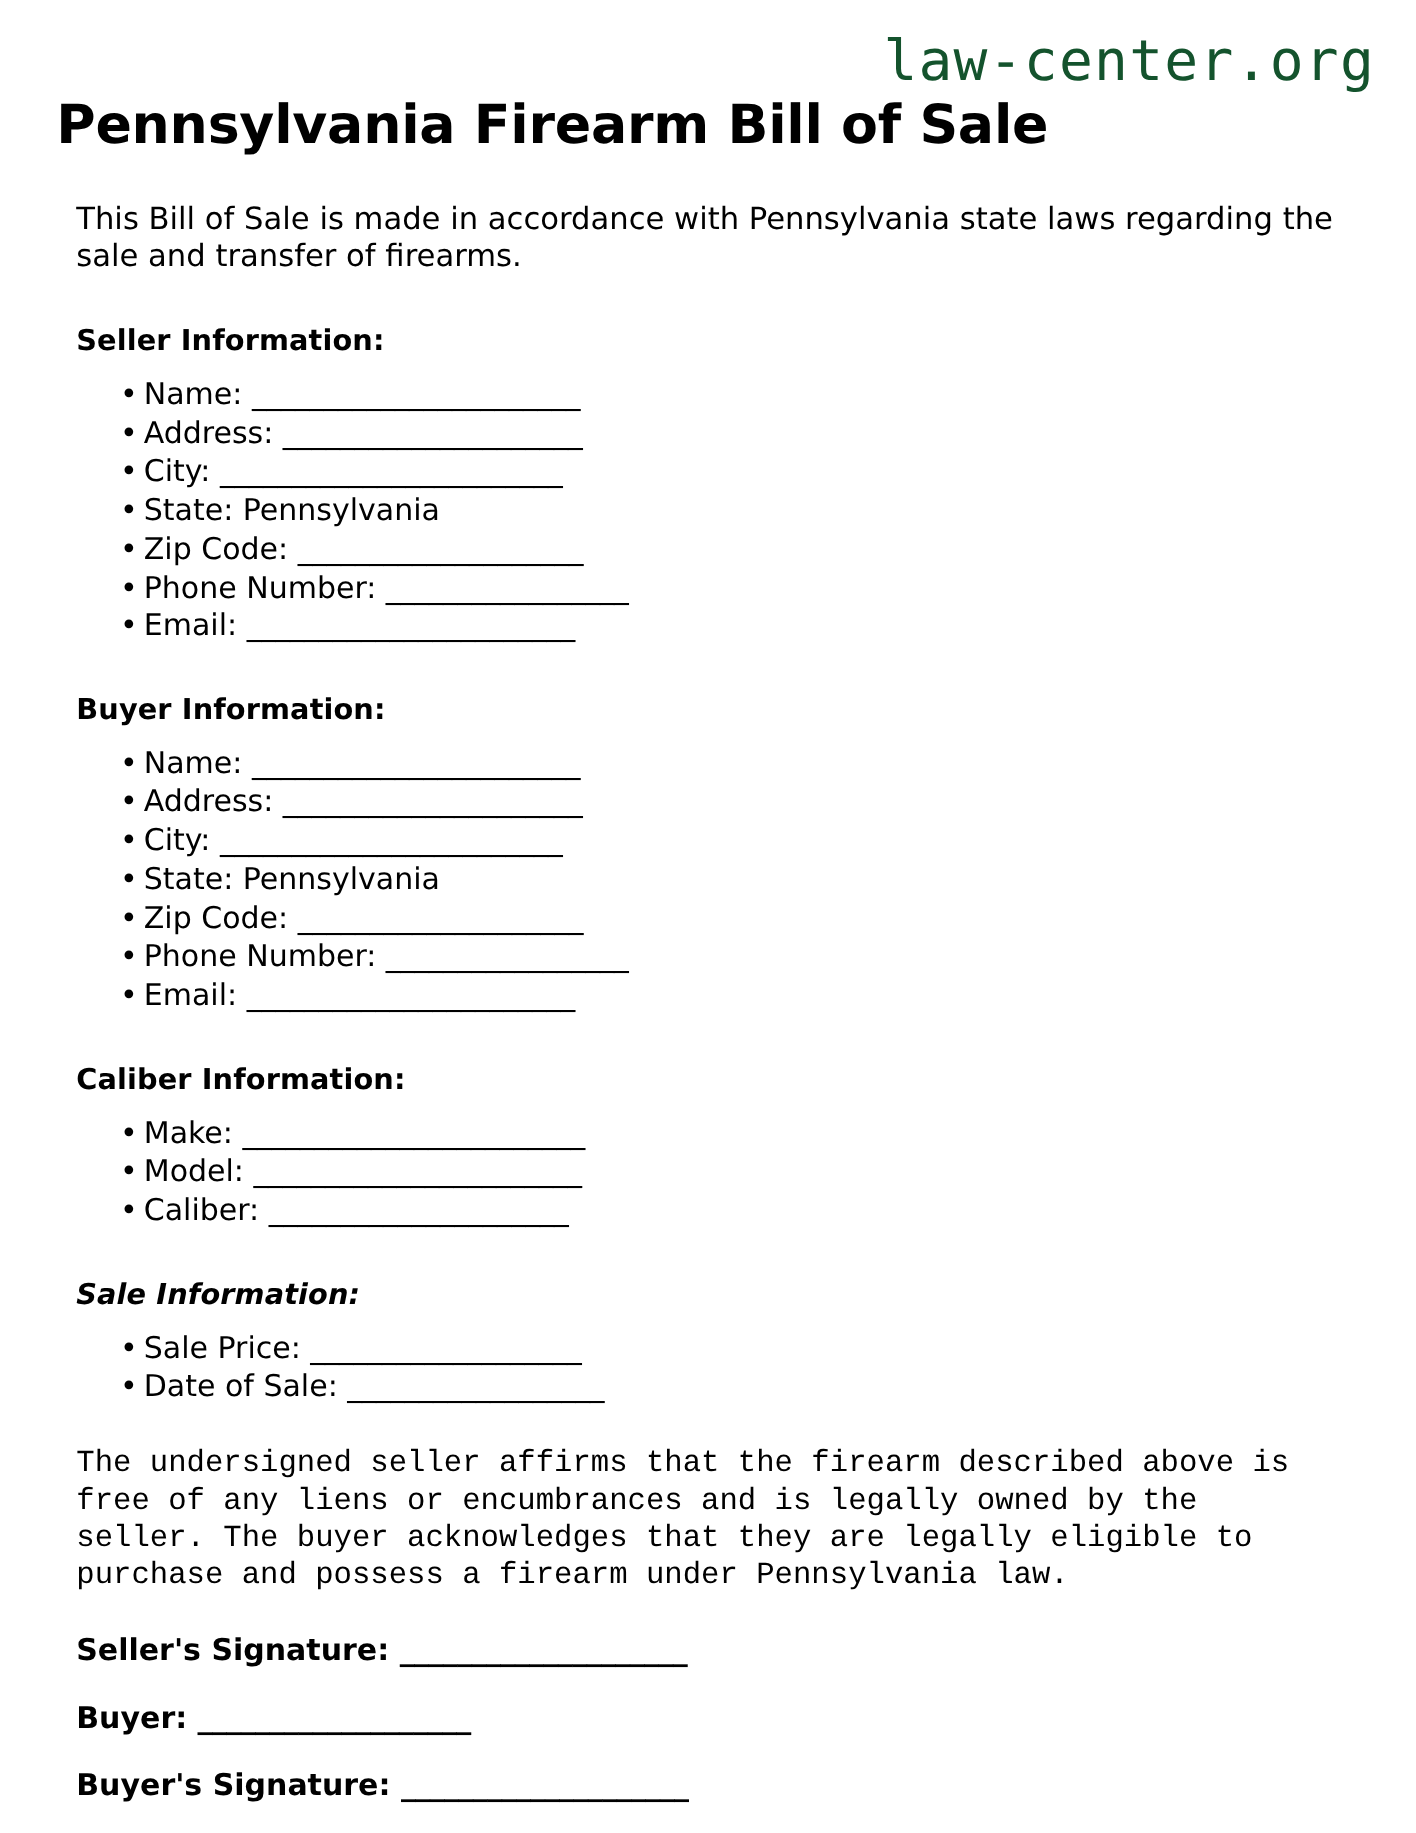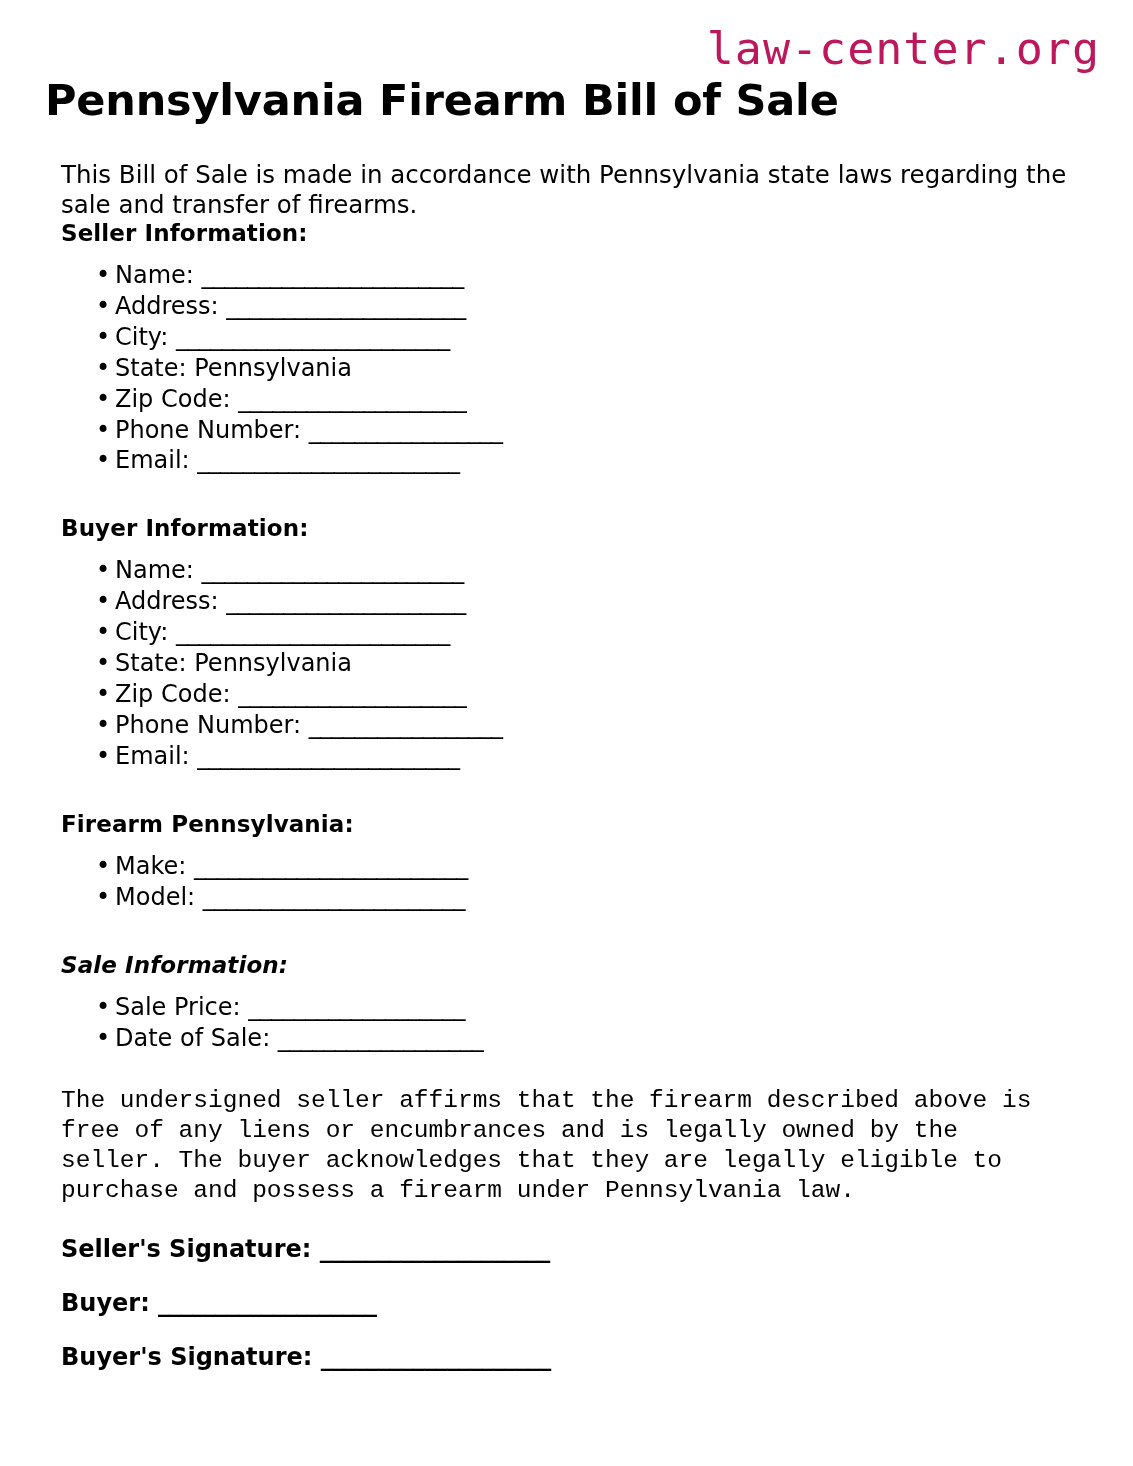--- a/index.html
+++ b/index.html
@@ -28,21 +28,21 @@
   }
 
   
   .watermark {
     position: absolute;
     right: 33px;
     top: 26px;
     font-family: "DejaVu Sans Mono", "Liberation Mono", monospace;
     font-size: 45px;
     letter-spacing: 1px;
-    color: #be185d;
+    color: #14532d;
     white-space: nowrap;
     line-height: 1;
   }
 
   
   .doc-title {
     position: absolute;
     left: 45px;
     top: 78px;
     margin: 0;
@@ -68,21 +68,21 @@
     max-width: 1010px;
   }
 
   .section-heading {
     margin: 0;
     font-size: 23px;
     font-weight: bold;
     letter-spacing: 0.1px;
   }
 
-  .sec-seller   { }
+  .sec-seller   { margin-top: 40px; }
   .sec-buyer    { margin-top: 39px; }
   .sec-firearm  { margin-top: 39px; }
   .sec-sale     { margin-top: 39px; font-style: italic; }
 
   ul.field-list {
     list-style: none;
     margin: 14px 0 0 0;
     padding: 0;
   }
   ul.field-list li {
@@ -158,24 +158,25 @@
     <ul class="field-list">
         <li><span>Name: </span><span class="blank">_______________________</span></li>
         <li><span>Address: </span><span class="blank">_____________________</span></li>
         <li><span>City: </span><span class="blank">________________________</span></li>
         <li><span>State: </span><span>Pennsylvania</span></li>
         <li><span>Zip Code: </span><span class="blank">____________________</span></li>
         <li><span>Phone Number: </span><span class="blank">_________________</span></li>
         <li><span>Email: </span><span class="blank">_______________________</span></li>
       </ul>
 
-    <h2 class="section-heading sec-firearm">Firearm Pennsylvania:</h2>
+    <h2 class="section-heading sec-firearm">Caliber Information:</h2>
     <ul class="field-list">
         <li><span>Make: </span><span class="blank">________________________</span></li>
         <li><span>Model: </span><span class="blank">_______________________</span></li>
+        <li><span>Caliber: </span><span class="blank">_____________________</span></li>
       </ul>
 
     <h2 class="section-heading sec-sale">Sale Information:</h2>
     <ul class="field-list">
         <li><span>Sale Price: </span><span class="blank">___________________</span></li>
         <li><span>Date of Sale: </span><span class="blank">__________________</span></li>
       </ul>
 
     <p class="affirm">The undersigned seller affirms that the firearm described above is free of any liens or encumbrances and is legally owned by the seller. The buyer acknowledges that they are legally eligible to purchase and possess a firearm under Pennsylvania law.</p>
 

